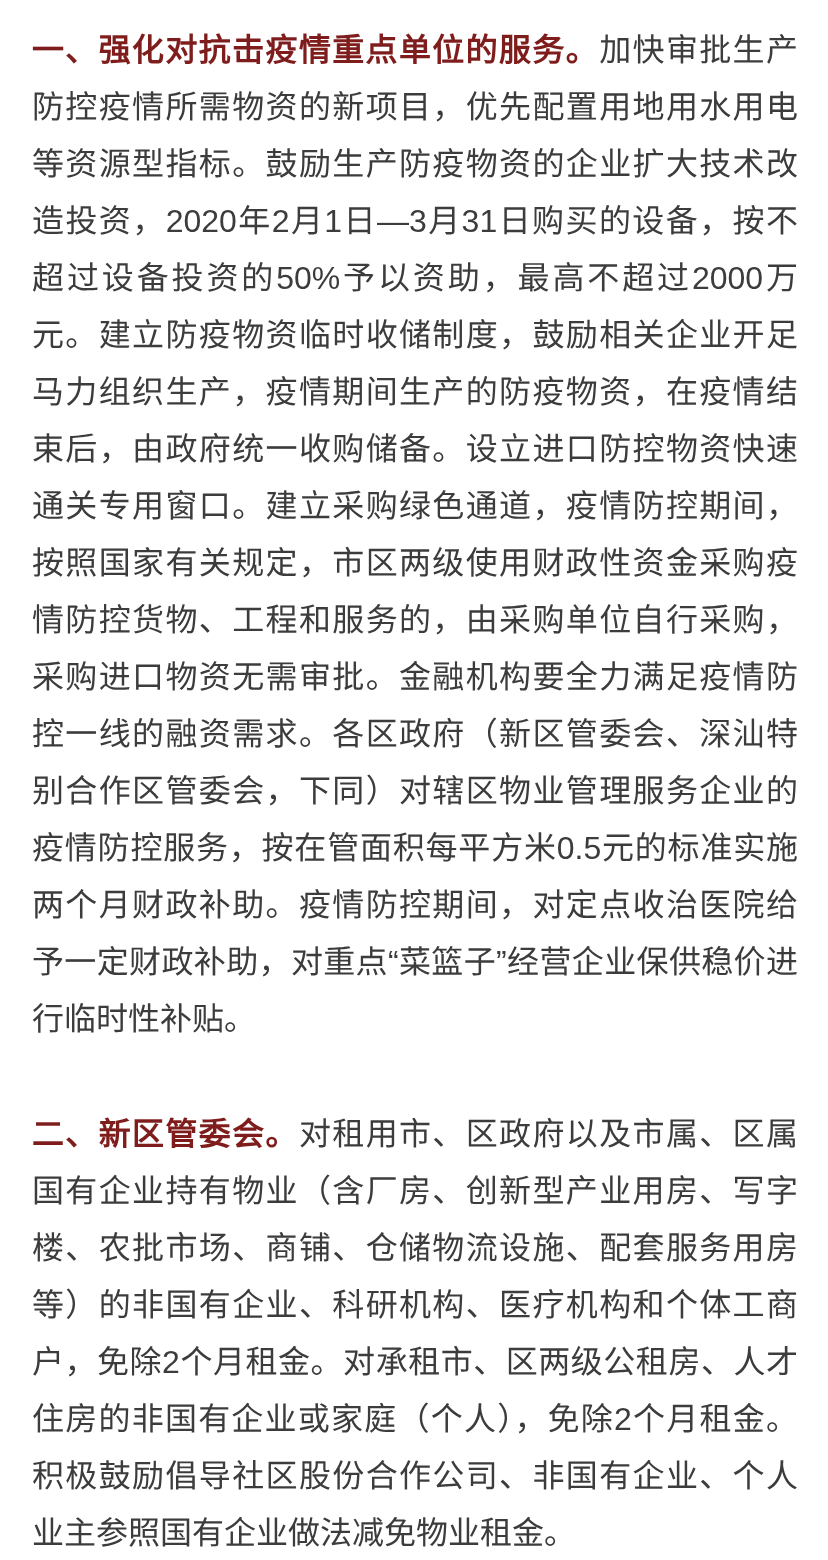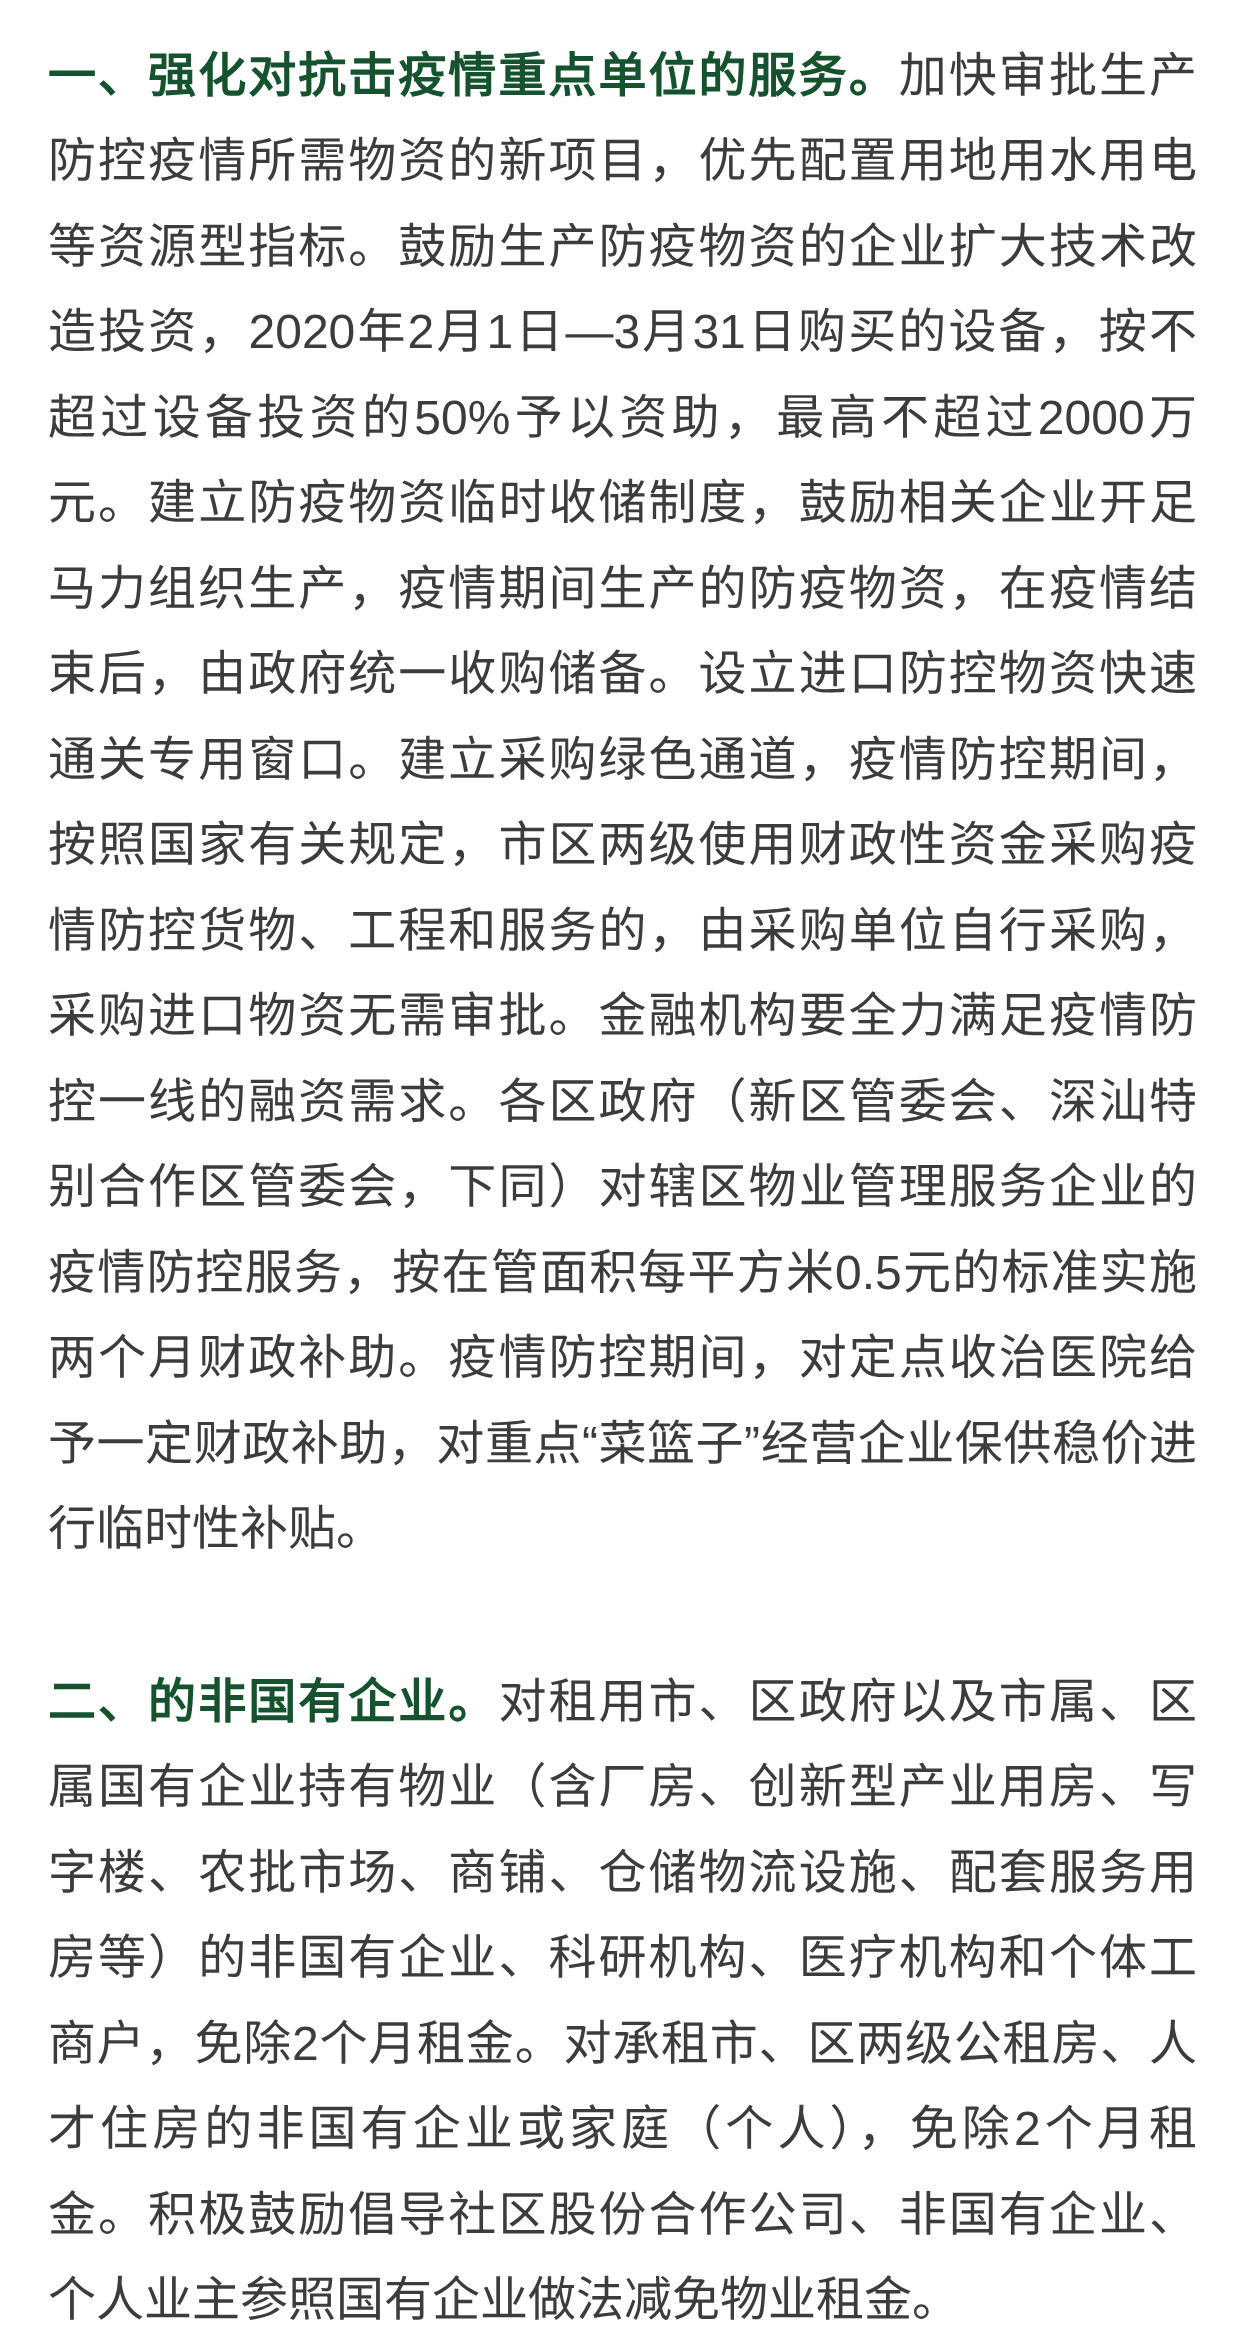--- a/index.html
+++ b/index.html
@@ -27,29 +27,29 @@
     text-justify: inter-ideograph;
     color: #3c3c3c;
     font-weight: 400;
     word-break: break-all;
   }
   .para + .para {
     margin-top: 58px;
   }
   .para .lead {
     font-weight: 700;
-    color: #14532d;
+    color: #7f1d1d;
   }
 </style>
 </head>
 <body>
 
 <main class="article">
 
   <p class="para">
     <span class="lead">一、强化对抗击疫情重点单位的服务。</span><span>加快审批生产防控疫情所需物资的新项目，优先配置用地用水用电等资源型指标。鼓励生产防疫物资的企业扩大技术改造投资，2020年2月1日—3月31日购买的设备，按不超过设备投资的50%予以资助，最高不超过2000万元。建立防疫物资临时收储制度，鼓励相关企业开足马力组织生产，疫情期间生产的防疫物资，在疫情结束后，由政府统一收购储备。设立进口防控物资快速通关专用窗口。建立采购绿色通道，疫情防控期间，按照国家有关规定，市区两级使用财政性资金采购疫情防控货物、工程和服务的，由采购单位自行采购，采购进口物资无需审批。金融机构要全力满足疫情防控一线的融资需求。各区政府（新区管委会、深汕特别合作区管委会，下同）对辖区物业管理服务企业的疫情防控服务，按在管面积每平方米0.5元的标准实施两个月财政补助。疫情防控期间，对定点收治医院给予一定财政补助，对重点“菜篮子”经营企业保供稳价进行临时性补贴。</span>
   </p>
 
   <p class="para">
-    <span class="lead">二、的非国有企业。</span><span>对租用市、区政府以及市属、区属国有企业持有物业（含厂房、创新型产业用房、写字楼、农批市场、商铺、仓储物流设施、配套服务用房等）的非国有企业、科研机构、医疗机构和个体工商户，免除2个月租金。对承租市、区两级公租房、人才住房的非国有企业或家庭（个人），免除2个月租金。积极鼓励倡导社区股份合作公司、非国有企业、个人业主参照国有企业做法减免物业租金。</span>
+    <span class="lead">二、新区管委会。</span><span>对租用市、区政府以及市属、区属国有企业持有物业（含厂房、创新型产业用房、写字楼、农批市场、商铺、仓储物流设施、配套服务用房等）的非国有企业、科研机构、医疗机构和个体工商户，免除2个月租金。对承租市、区两级公租房、人才住房的非国有企业或家庭（个人），免除2个月租金。积极鼓励倡导社区股份合作公司、非国有企业、个人业主参照国有企业做法减免物业租金。</span>
   </p>
 
 </main>
 
 </body></html>

